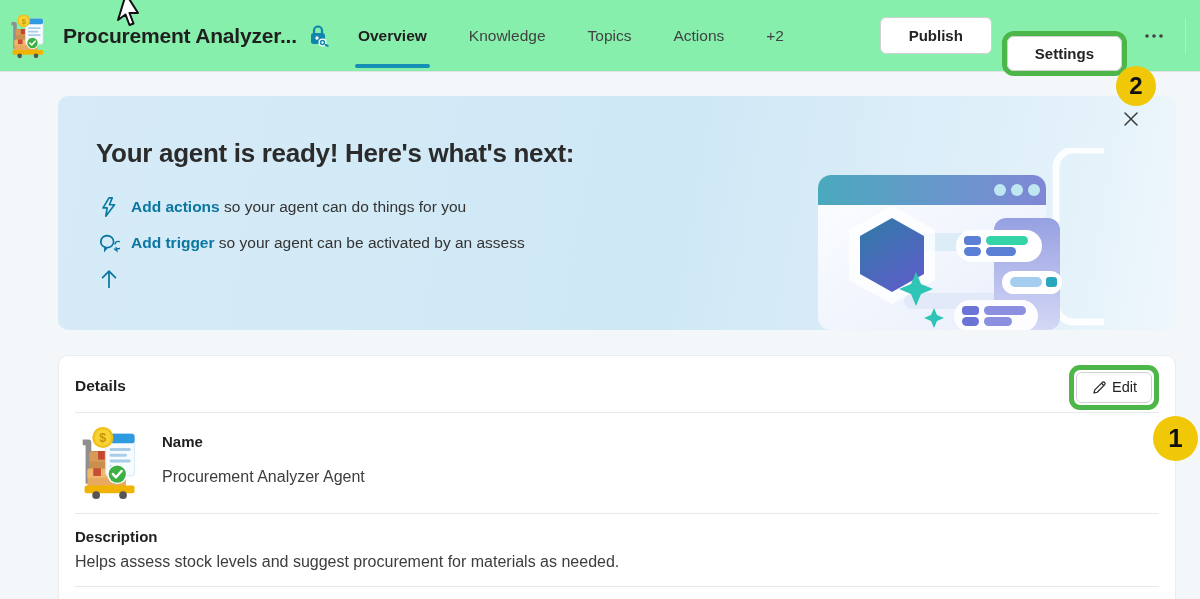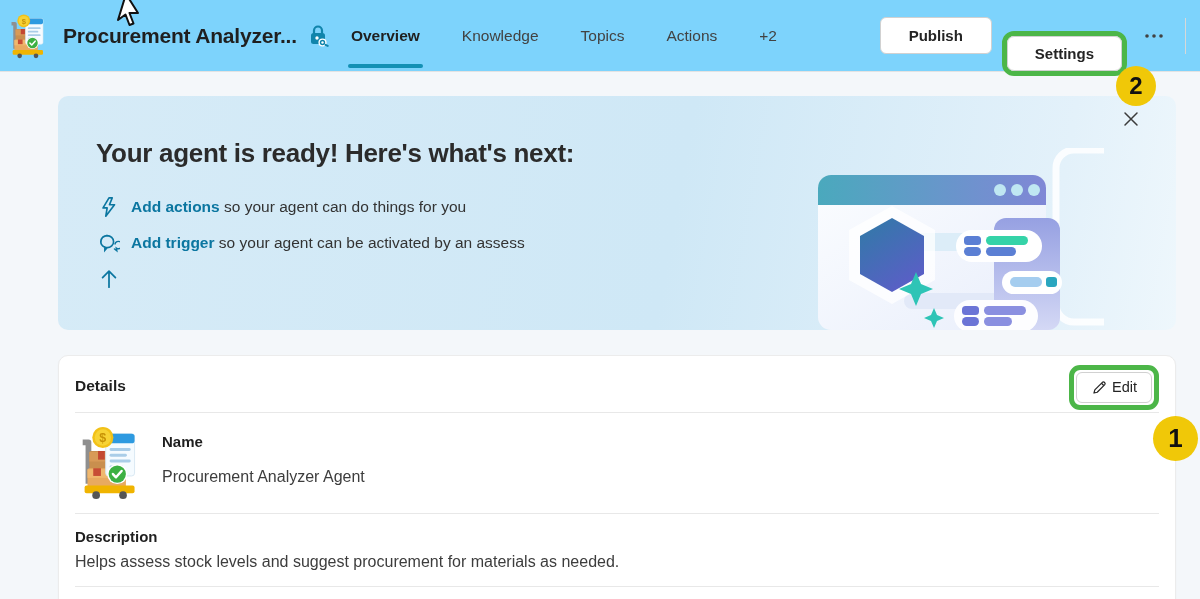--- a/index.html
+++ b/index.html
@@ -5,30 +5,30 @@
   * { margin:0; padding:0; box-sizing:border-box; }
   html,body { width:1200px; height:599px; overflow:hidden; }
   body {
     font-family:"Liberation Sans","DejaVu Sans",sans-serif;
     background:#f4f7fa; color:#242424; position:relative;
   }
 
   
   .header {
     position:absolute; top:0; left:0; width:1200px; height:72px;
-    background:#7dd3fc; border-bottom:1px solid #e3e3e3;
+    background:#86efac; border-bottom:1px solid #e3e3e3;
     display:flex; align-items:center; padding:0 10px 0 8px; z-index:5;
   }
   .logo-sm { width:42px; height:46px; flex:0 0 auto; }
   .app-title {
     font-size:21px; font-weight:700; color:#1f1f1f; margin-left:13px;
     white-space:nowrap; letter-spacing:-0.2px;
   }
   .lock-wrap { margin-left:9px; display:flex; align-items:center; }
-  .tabs { display:flex; align-items:stretch; height:72px; margin-left:21px; gap:42px; }
+  .tabs { display:flex; align-items:stretch; height:72px; margin-left:28px; gap:42px; }
   .tab {
     display:flex; align-items:center; font-size:15.5px; color:#424242;
     position:relative; cursor:pointer; white-space:nowrap;
   }
   .tab.active { font-weight:700; color:#1f1f1f; }
   .tab.active::after {
     content:""; position:absolute; left:-3px; right:-3px; bottom:4px;
     height:4px; border-radius:3px; background:#1390b4;
   }
   .header-right { margin-left:auto; display:flex; align-items:center; gap:10px; }

